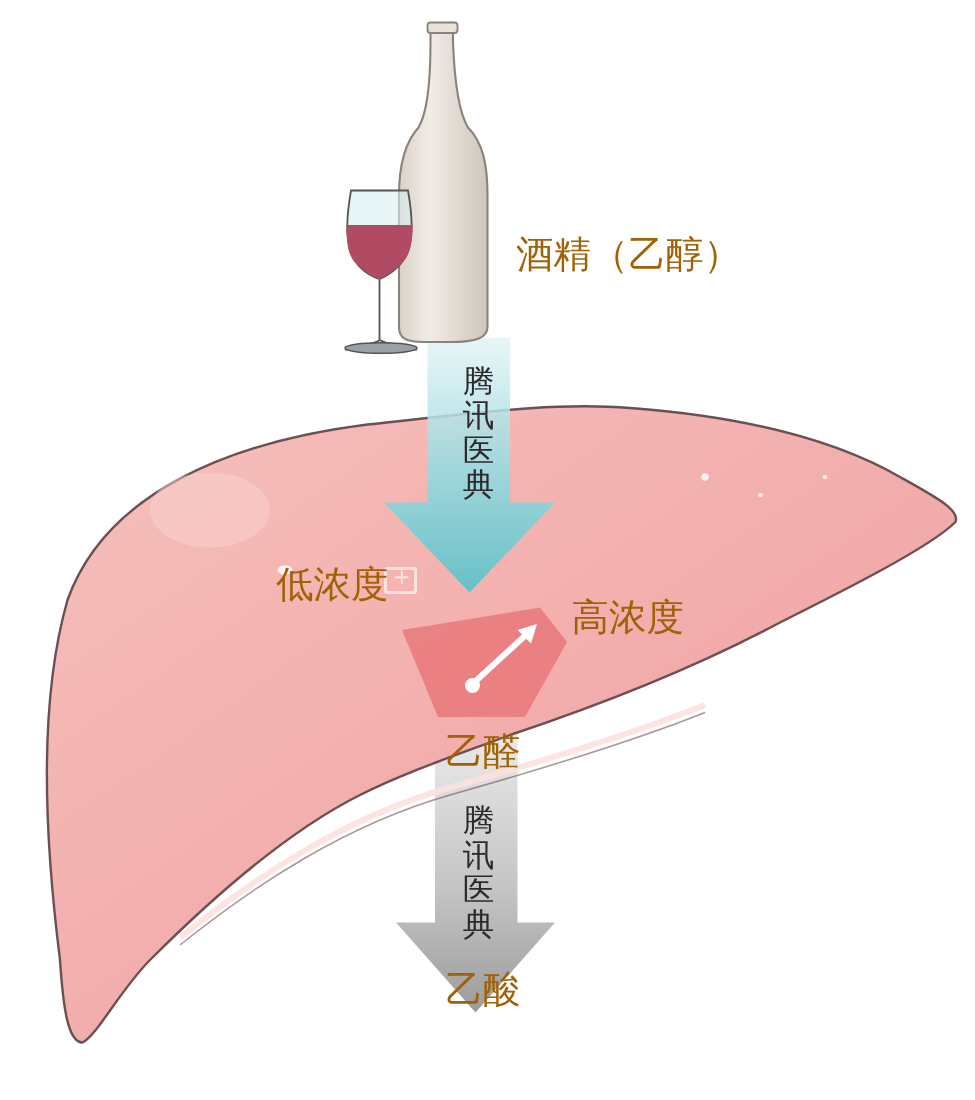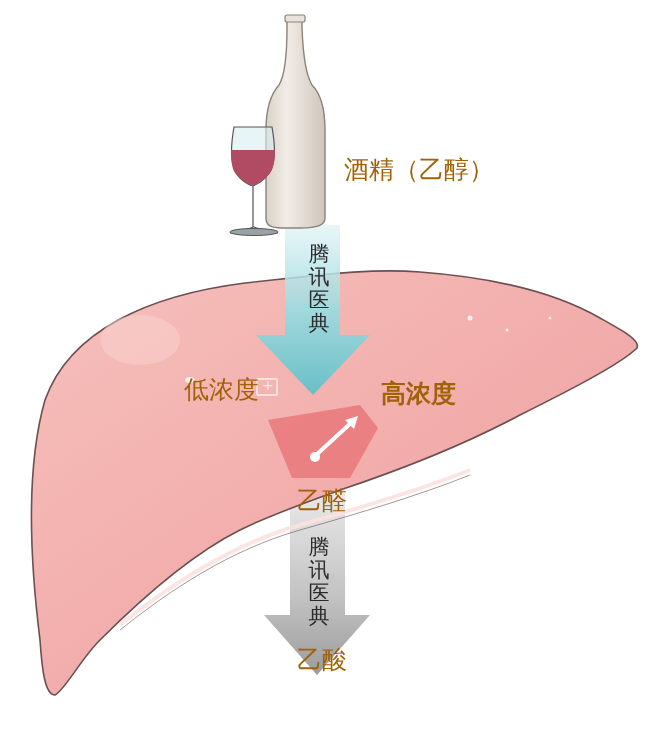--- a/index.html
+++ b/index.html
@@ -117,19 +117,19 @@
 
 <div class="watermark">
   <span class="wm-icon"></span>
 </div>
 
 <div class="label" style="left:344px; top:157px;">酒精（乙醇）</div>
 
 <div class="vlabel" style="left:307px; top:243px;">腾讯医典</div>
 
 <div class="label" style="left:184px; top:377px;">低浓度</div>
-<div class="label" style="left:381px; top:381px;font-weight:bold;">高浓度</div>
+<div class="label" style="left:381px; top:399px;">高浓度</div>
 
 <div class="label" style="left:297px; top:488px;">乙醛</div>
 
 <div class="vlabel" style="left:307px; top:536px;">腾讯医典</div>
 
 <div class="label" style="left:297px; top:647px;">乙酸</div>
 
 </body></html>

